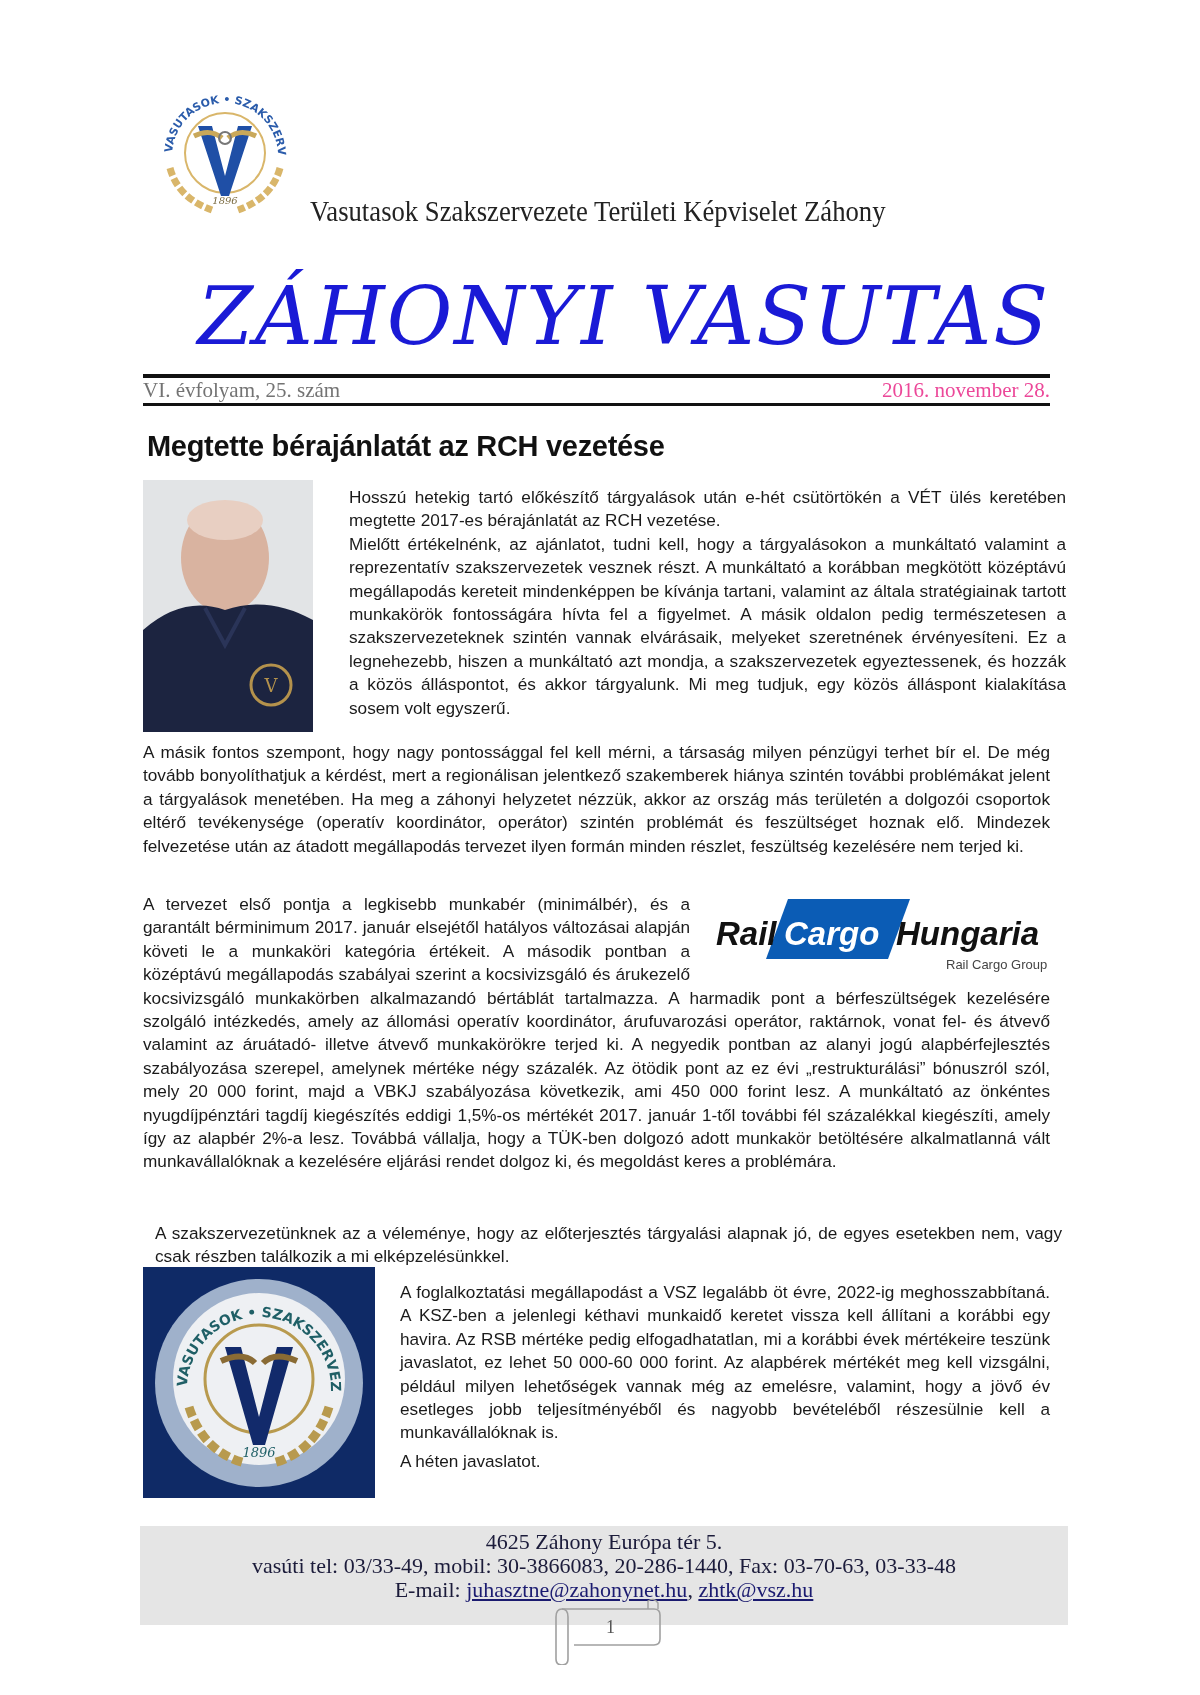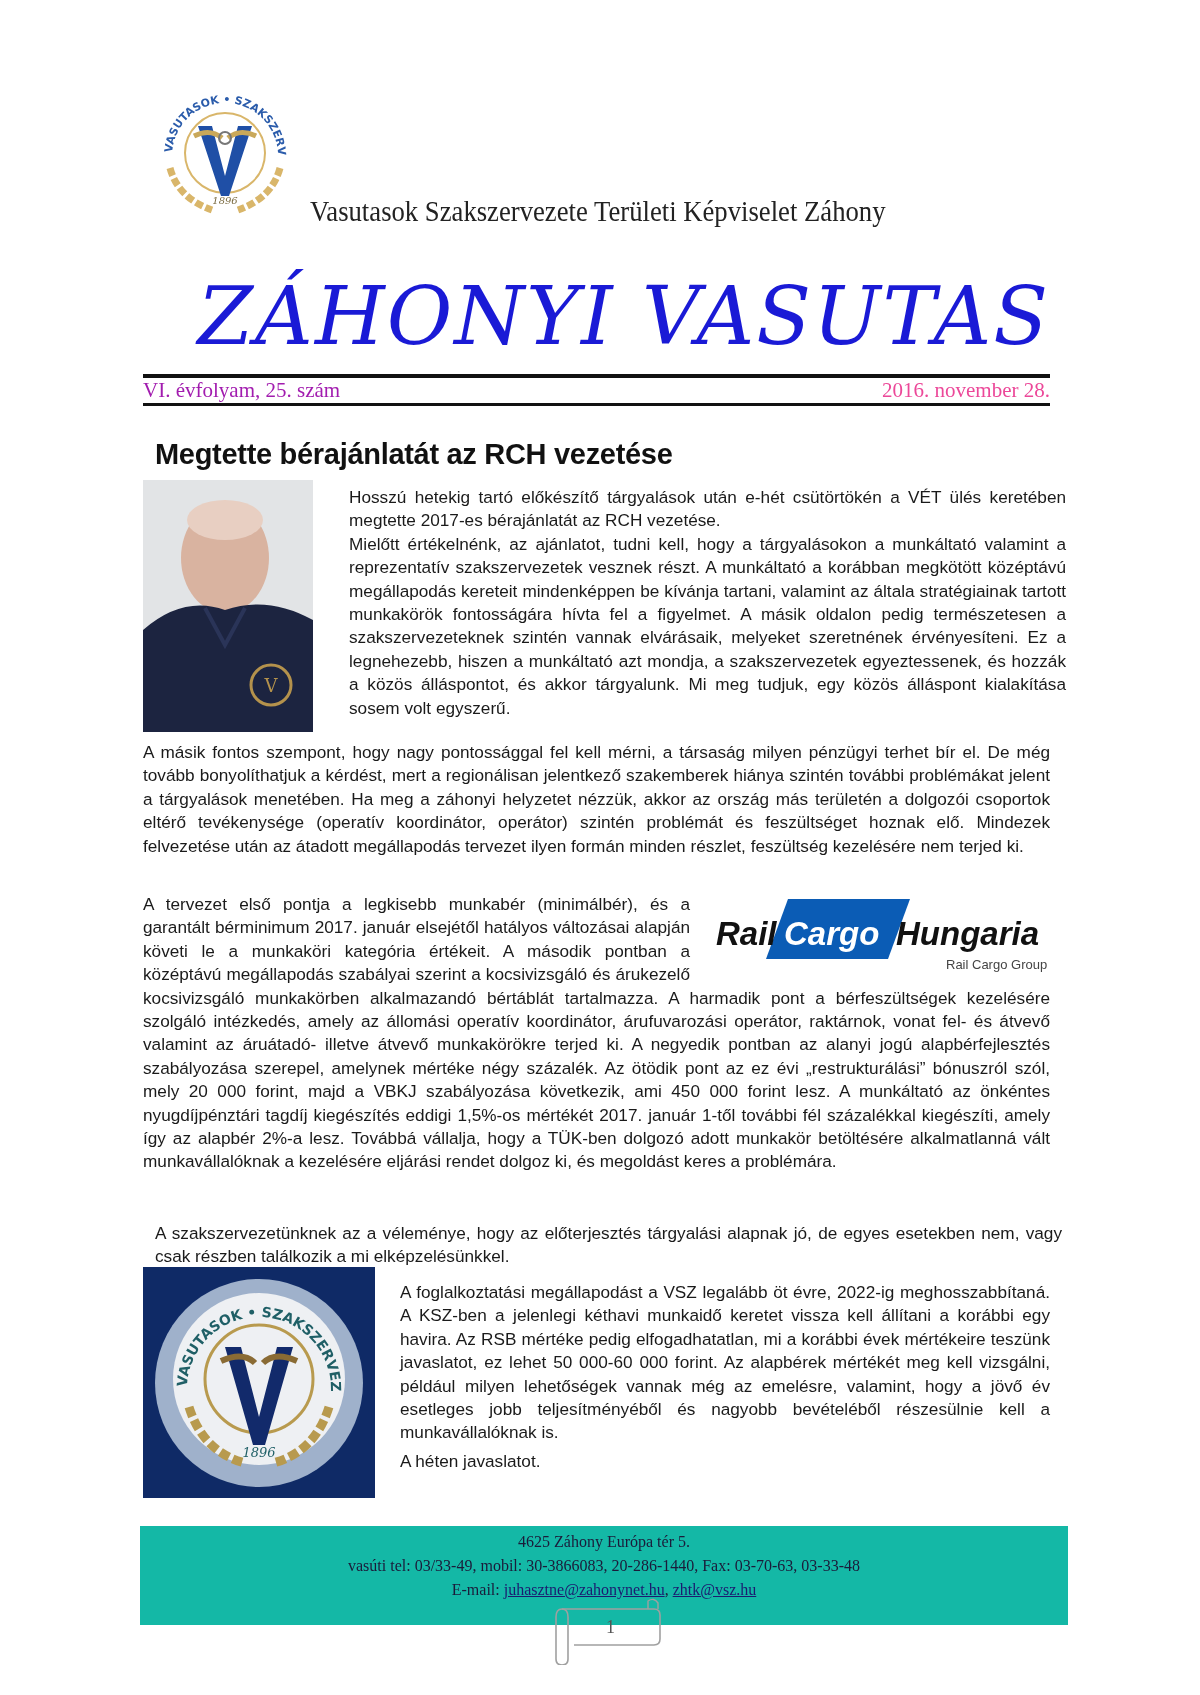--- a/index.html
+++ b/index.html
@@ -9,40 +9,40 @@
 
   
   .top-logo { left: 150px; top: 78px; width: 150px; height: 140px; }
   .org-name { left: 310px; top: 195px; font-family: "Liberation Serif", serif; font-size: 29px; color: #222; white-space: nowrap; transform: scaleX(0.92); transform-origin: left top; }
 
   .masthead { left: 143px; top: 272px; width: 907px; text-align: right; font-family: "DejaVu Serif", serif; font-style: italic; font-size: 80px; color: #1a1ad6; letter-spacing: 2px; line-height: 90px; }
 
   .rule { left: 143px; width: 907px; height: 4px; background: #111; }
   .rule.top { top: 374px; }
   .rule.bottom { top: 403px; height: 3px; }
-  .issue { left: 143px; top: 378px; font-family: "Liberation Serif", serif; font-size: 21px; color: #a21caf; }
+  .issue { left: 143px; top: 378px; font-family: "Liberation Serif", serif; font-size: 21px; color: #737373; }
   .date { right: 150px; top: 378px; font-family: "Liberation Serif", serif; font-size: 21px; color: #ec4899; }
 
   .headline { left: 143px; top: 426px; font-size: 29px; font-weight: bold; color: #111; letter-spacing: -0.3px; }
 
   .para { font-size: 17.2px; line-height: 23.4px; text-align: justify; color: #1a1a1a; }
   .p1 { left: 333px; top: 470px; width: 717px; }
   .p2 { left: 143px; top: 741px; width: 907px; }
   .p3 { left: 143px; top: 893px; width: 907px; }
   .p4 { left: 143px; top: 1210px; width: 907px; }
   .p5 { left: 400px; top: 1281px; width: 650px; }
   .p6 { left: 400px; top: 1450px; width: 650px; }
   .signature { right: 150px; top: 1569px; font-size: 16px; color: #ec4899; }
 
   .float-logo { float: right; width: 340px; height: 82px; margin: 2px 0 4px 20px; position: relative; }
 
   .photo { left: 143px; top: 480px; width: 170px; height: 252px; overflow: hidden; background: #e4e6e8; }
   .logo2 { left: 143px; top: 1267px; width: 232px; height: 231px; background: #0f2a66; overflow: hidden; }
 
-  .footer { left: 140px; top: 1526px; width: 928px; height: 99px; background: #14b8a6; text-align: center; font-family: "Liberation Serif", serif; font-size: 16px; line-height: 24px; color: #1b1b3a; padding-top: 4px; box-sizing: border-box; }
+  .footer { left: 140px; top: 1526px; width: 928px; height: 99px; background: #e5e5e5; text-align: center; font-family: "Liberation Serif", serif; font-size: 22px; line-height: 24px; color: #1b1b3a; padding-top: 4px; box-sizing: border-box; }
   .footer a { color: #1b1b70; text-decoration: underline; }
 
   .page-num { left: 554px; top: 1595px; width: 110px; height: 70px; }
   .page-num .num { position: absolute; left: 52px; top: 22px; font-family: "Liberation Serif", serif; font-size: 18px; color: #555; }
 </style>
 </head>
 <body>
 
 <div class="abs top-logo">
   <svg width="150" height="140" viewBox="0 0 150 140">
@@ -61,21 +61,21 @@
 
 <div class="abs org-name">Vasutasok Szakszervezete Területi Képviselet Záhony</div>
 
 <div class="abs masthead">ZÁHONYI VASUTAS</div>
 
 <div class="abs rule top"></div>
 <div class="abs issue">VI. évfolyam, 25. szám</div>
 <div class="abs date">2016. november 28.</div>
 <div class="abs rule bottom"></div>
 
-<h1 class="abs headline" style="margin:12px;">Megtette bérajánlatát az RCH vezetése</h1>
+<h1 class="abs headline" style="margin:4px;">Megtette bérajánlatát az RCH vezetése</h1>
 
 <div class="abs photo">
   <svg width="170" height="252" viewBox="0 0 170 252">
     <rect width="170" height="252" fill="#e2e4e6"></rect>
     <ellipse cx="82" cy="78" rx="44" ry="55" fill="#d9b3a0"></ellipse>
     <ellipse cx="82" cy="40" rx="38" ry="20" fill="#e8cfc2"></ellipse>
     <path d="M0,150 Q40,115 82,130 Q125,115 170,140 L170,252 L0,252 Z" fill="#1c2440"></path>
     <path d="M62,128 L82,165 L102,128" fill="none" stroke="#2a3458" stroke-width="4"></path>
     <circle cx="128" cy="205" r="20" fill="none" stroke="#b4924c" stroke-width="3"></circle>
     <text x="128" y="212" font-family="DejaVu Serif, serif" font-size="18" fill="#b4924c" text-anchor="middle">V</text>

